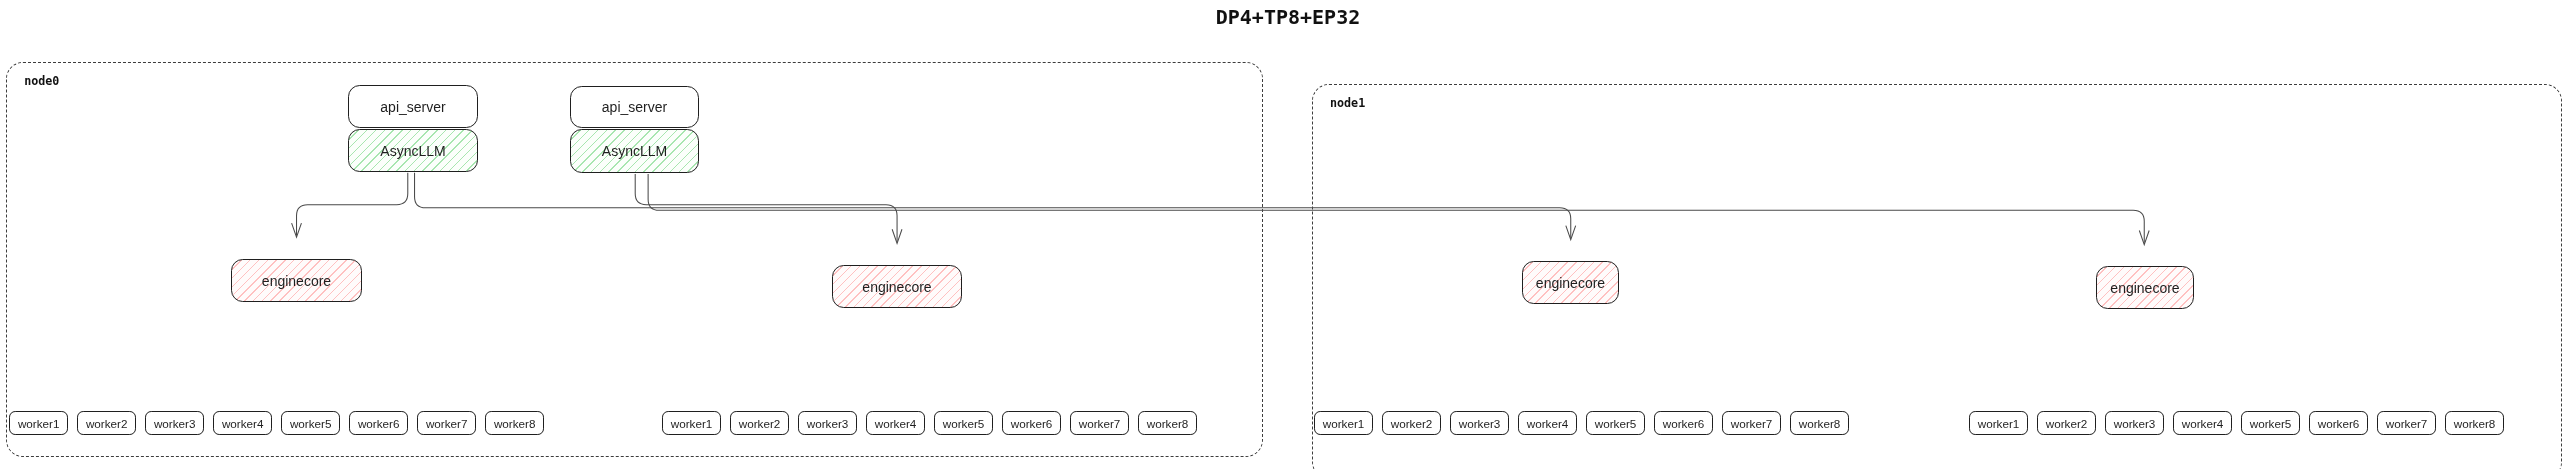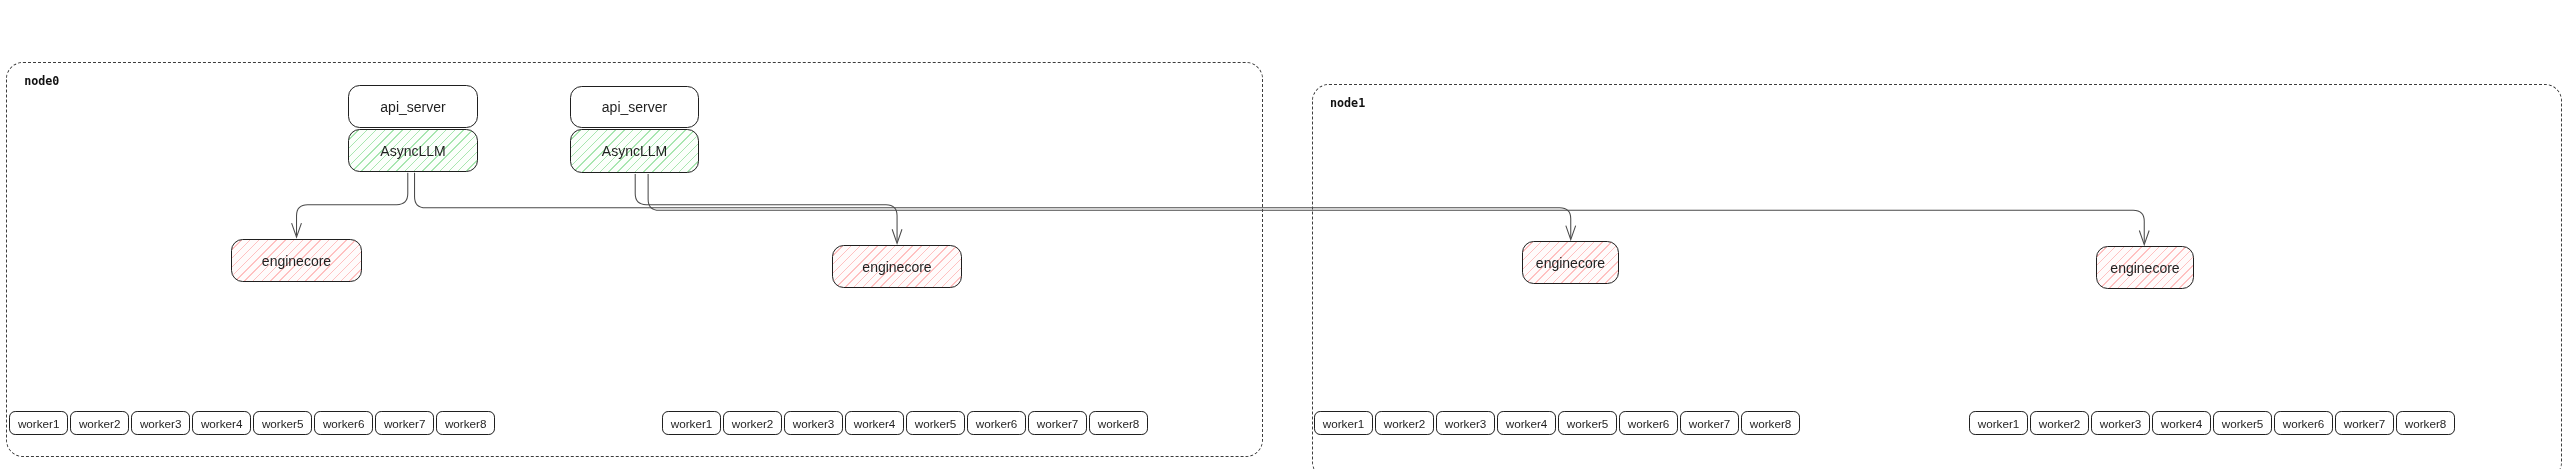--- a/index.html
+++ b/index.html
@@ -43,24 +43,25 @@
     background-color:var(--asyncllm-bg,#fbfffb);
     background-image:repeating-linear-gradient(135deg,
       var(--asyncllm-hatch,#a8e6b0) 0px, var(--asyncllm-hatch,#a8e6b0) 1px,
       transparent 1px, transparent 6.2px);
   }
   .enginecore{
     background-color:var(--enginecore-bg,#fffbfb);
     background-image:repeating-linear-gradient(135deg,
       var(--enginecore-hatch,#ffc1c1) 0px, var(--enginecore-hatch,#ffc1c1) 1px,
       transparent 1px, transparent 6.2px);
+    margin-top:20px;
   }
   .worker-row{
     position:absolute;top:411px;height:24px;
-    display:flex;gap:2px;
+    display:flex;gap:9px;
   }
   .worker{
     width:59px;height:24px;
     box-sizing:border-box;
     border:1.5px solid var(--ink,#1f1f1f);
     border-radius:6.2px;
     display:flex;align-items:center;justify-content:center;
     font-size:11.7px;
     background:#ffffff;
     flex:0 0 auto;
@@ -73,20 +74,21 @@
     fill:none;
     stroke:var(--edge,#4a4a4a);
     stroke-width:1.7px;
   }
 </style>
 </head>
 <body>
 
 <div class="canvas">
 
+  <div class="title">DP4+TP8+EP32</div>
 
   <div class="node" style="left:6.2px;top:62px;width:1255px;height:393px;">
     <div class="node-label">node0</div>
   </div>
 
   <div class="node" style="left:1312px;top:84px;width:1248px;height:393px;">
     <div class="node-label">node1</div>
   </div>
 
   <svg class="edges" viewBox="0 0 4188 763" xmlns="http://www.w3.org/2000/svg">

